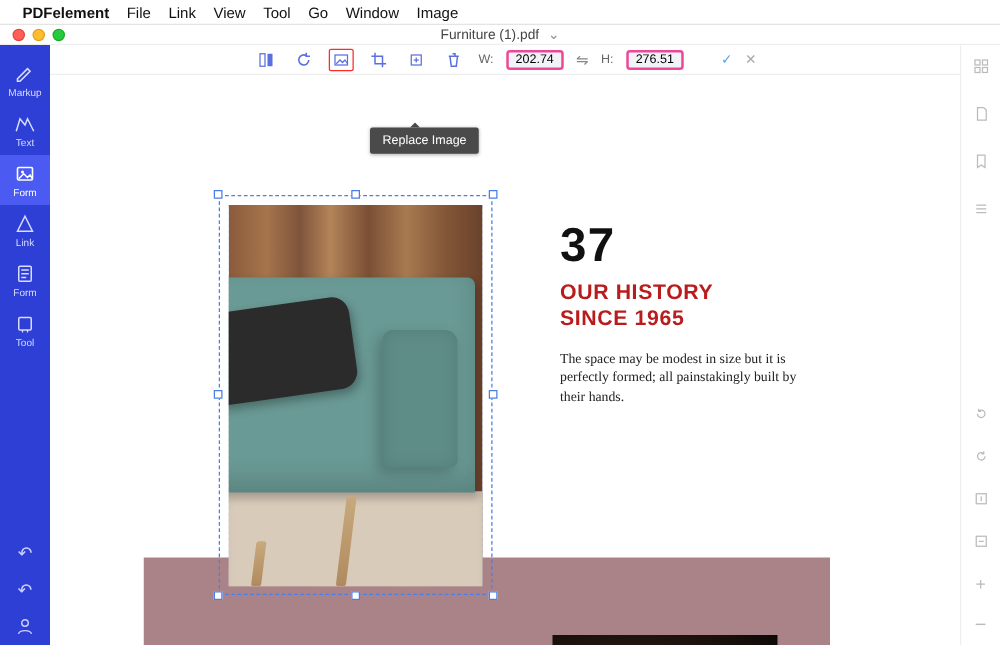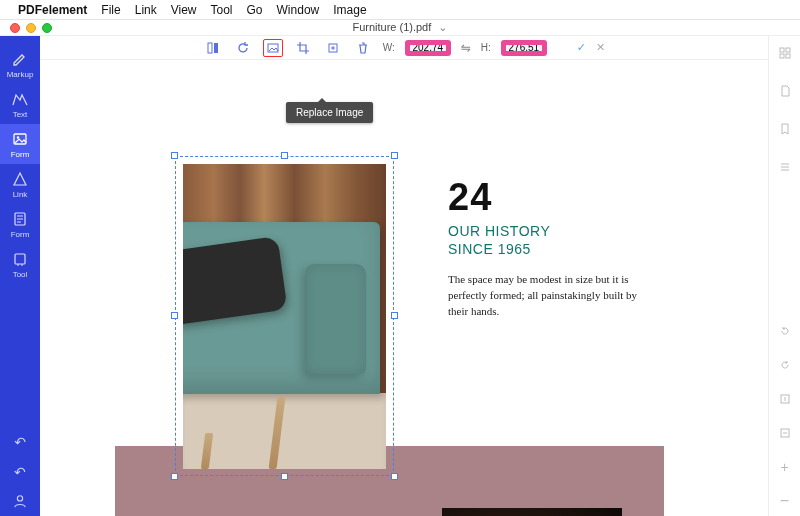--- a/index.html
+++ b/index.html
@@ -33,27 +33,27 @@
   .side-bottom { width:100%; display:flex; flex-direction:column; align-items:center; padding-bottom:8px; gap:14px; color:#cbd0ff; }
 
   
   .main { flex:1; display:flex; flex-direction:column; background:#fff; position:relative; }
 
   
   .ctx-toolbar { height:24px; display:flex; align-items:center; justify-content:center; gap:10px; font-size:11px; color:#555; position:relative; border-bottom:1px solid #eee; }
   .ctx-toolbar .tbtn { width:20px; height:18px; display:flex; align-items:center; justify-content:center; border-radius:2px; cursor:pointer; }
   .ctx-toolbar .tbtn.sel { border:1px solid #ff2a2a; }
   .ctx-toolbar .dim-lbl { color:#666; font-size:10px; }
-  .ctx-toolbar input.dim { width:46px; height:16px; font-size:10px; text-align:center; background:#f2f3f7; border:5px solid #ec4899; border-radius:3px; }
+  .ctx-toolbar input.dim { width:46px; height:16px; font-size:10px; text-align:center; background:#f2f3f7; border:2px solid #ec4899; border-radius:3px; }
   .ctx-toolbar .chain { color:#888; font-size:12px; }
   .ctx-toolbar .check { color:#5aa3f0; }
   .ctx-toolbar .x { color:#aaa; }
 
   
-  .tooltip { position:absolute; top:66px; left:246px; background:#4a4a4a; color:#fff; font-size:10px; padding:5px 10px; border-radius:2px; box-shadow:0 1px 3px rgba(0,0,0,.3); z-index:5; }
+  .tooltip { position:absolute; top:66px; left:256px; background:#4a4a4a; color:#fff; font-size:10px; padding:5px 10px; border-radius:2px; box-shadow:0 1px 3px rgba(0,0,0,.3); z-index:5; }
   .tooltip::before { content:""; position:absolute; top:-4px; left:32px; border:4px solid transparent; border-bottom-color:#4a4a4a; border-top:none; }
 
   
   .canvas { flex:1; overflow:hidden; background:#fff; position:relative; padding:12px 40px 0 40px; }
 
   
   .sel-wrap { position:absolute; left:135px; top:96px; width:219px; height:320px; }
   .sel-border { position:absolute; inset:0; border:1px dashed #4a7fe8; }
   .sel-inner-hint { position:absolute; left:8px; right:8px; top:8px; bottom:8px; border:1px dashed #9ab2f0; }
   .sofa { position:absolute; left:8px; top:8px; width:203px; height:305px; overflow:hidden; background:#efebe3; }
@@ -66,21 +66,21 @@
   .leg { position:absolute; bottom:0; left:90px; width:8px; height:72px; background:linear-gradient(#c8a97e,#b08a5e); transform:skewX(-7deg); border-radius:2px; }
   .leg.l2 { left:20px; height:36px; }
   .handle { position:absolute; width:7px; height:7px; background:#fff; border:1px solid #4a7fe8; }
   .h-nw { left:-4px; top:-4px; } .h-n { left:50%; margin-left:-4px; top:-4px; } .h-ne { right:-4px; top:-4px; }
   .h-w  { left:-4px; top:50%; margin-top:-4px; } .h-e { right:-4px; top:50%; margin-top:-4px; }
   .h-sw { left:-4px; bottom:-4px; } .h-s { left:50%; margin-left:-4px; bottom:-4px; } .h-se { right:-4px; bottom:-4px; }
 
   
   .article { position:absolute; left:408px; top:116px; right:130px; }
   .big-num { font-size:38px; font-weight:800; color:#111; letter-spacing:1px; }
-  .article h2 { margin:4px 0 14px 0; font-size:14px; font-weight:400; color:#0f766e; letter-spacing:0.5px; line-height:1.25; }
+  .article h2 { margin:4px 0 14px 0; font-size:17px; font-weight:700; color:#b91c1c; letter-spacing:0.5px; line-height:1.25; }
   .article p { margin:0 0 12px 0; font-family:Georgia, "Times New Roman", serif; font-size:11px; color:#222; line-height:1.45; }
 
   
   .band { position:absolute; left:75px; right:104px; top:386px; height:200px; background:#aa8389; }
   .band .photo { position:absolute; right:42px; top:62px; width:180px; height:130px; background:radial-gradient(ellipse at 35% 55%, #5a3b28 0%, #2b1a12 45%, #0d0907 100%); }
 
   
   .rside { width:32px; background:#fff; border-left:1px solid #eee; display:flex; flex-direction:column; align-items:center; padding-top:10px; gap:24px; color:#bbb; }
   .rside .ric { width:14px; height:14px; display:flex; align-items:center; justify-content:center; cursor:pointer; font-size:12px; }
   .rside .spacer { flex:1; }
@@ -257,21 +257,21 @@
           <div class="handle h-n"></div>
           <div class="handle h-ne"></div>
           <div class="handle h-w"></div>
           <div class="handle h-e"></div>
           <div class="handle h-sw"></div>
           <div class="handle h-s"></div>
           <div class="handle h-se"></div>
         </div>
 
         <div class="article">
-          <div class="big-num">24</div>
+          <div class="big-num">37</div>
           <h2 style="white-space:pre-line">OUR HISTORY
 SINCE 1965</h2>
           <p>The space may be modest in size but it is perfectly formed; all painstakingly built by their hands.</p>
         </div>
 
       </div>
     </div>
 
     <div class="rside">
       <span class="ric">

